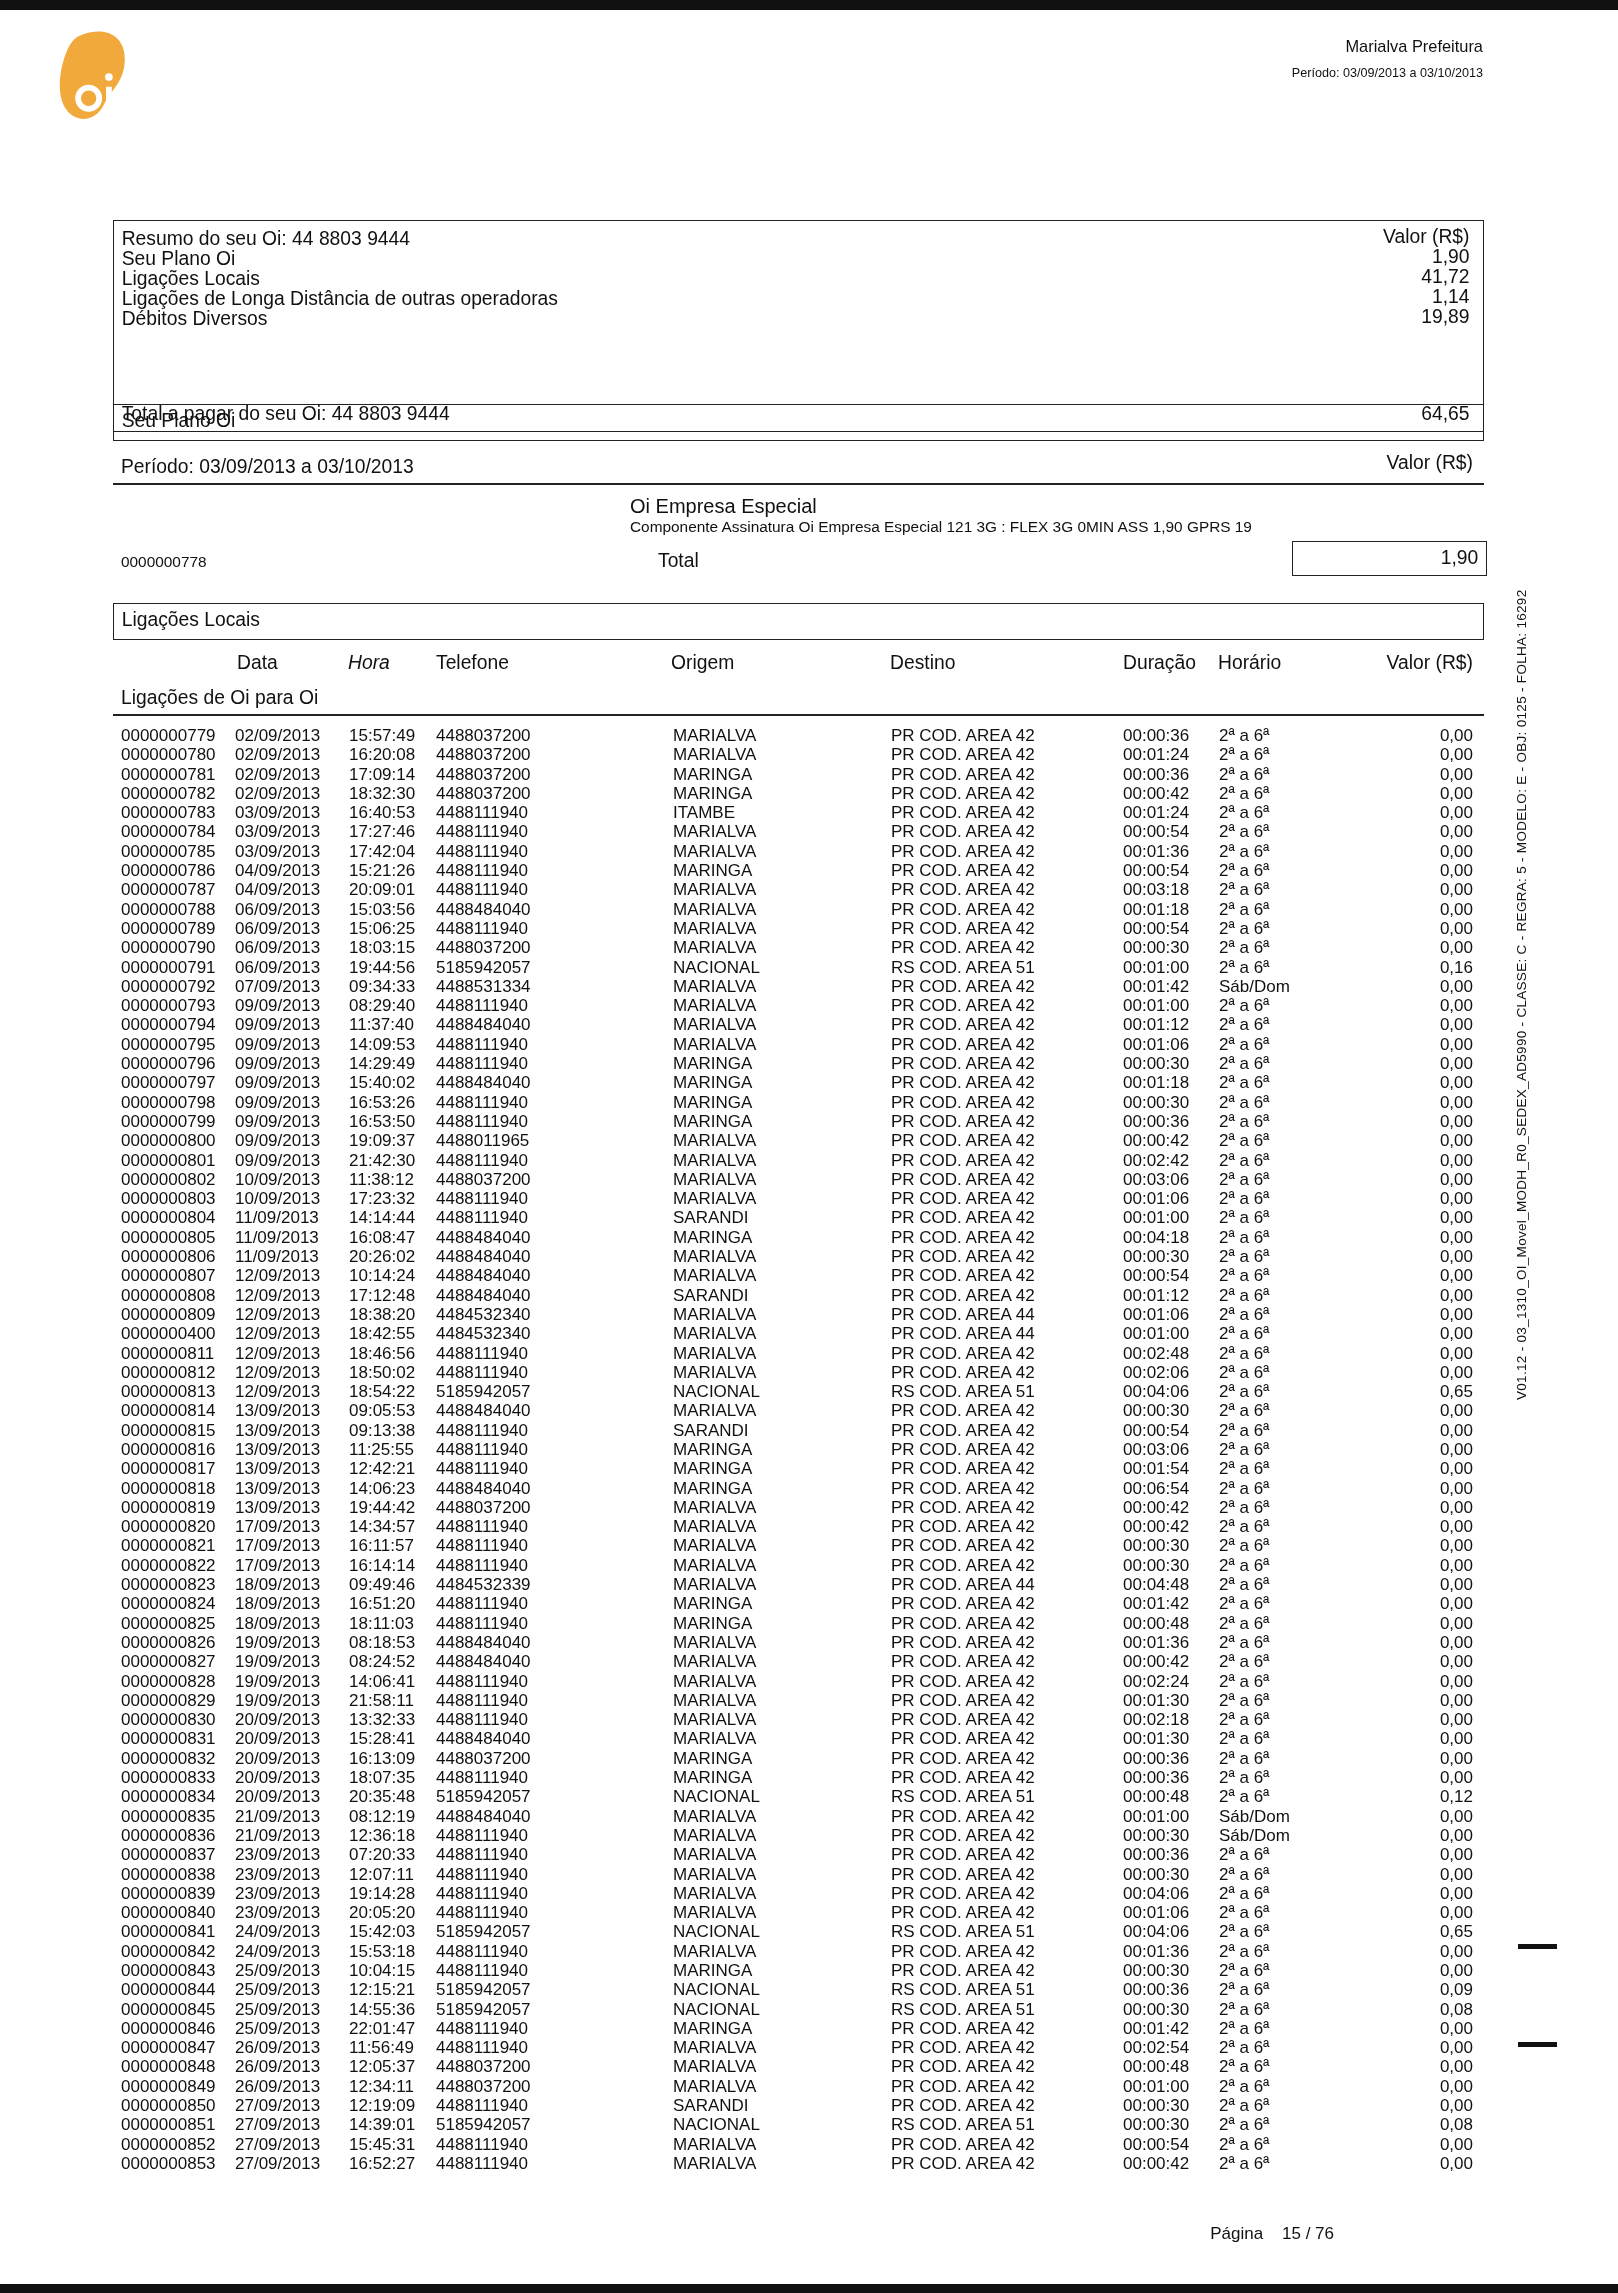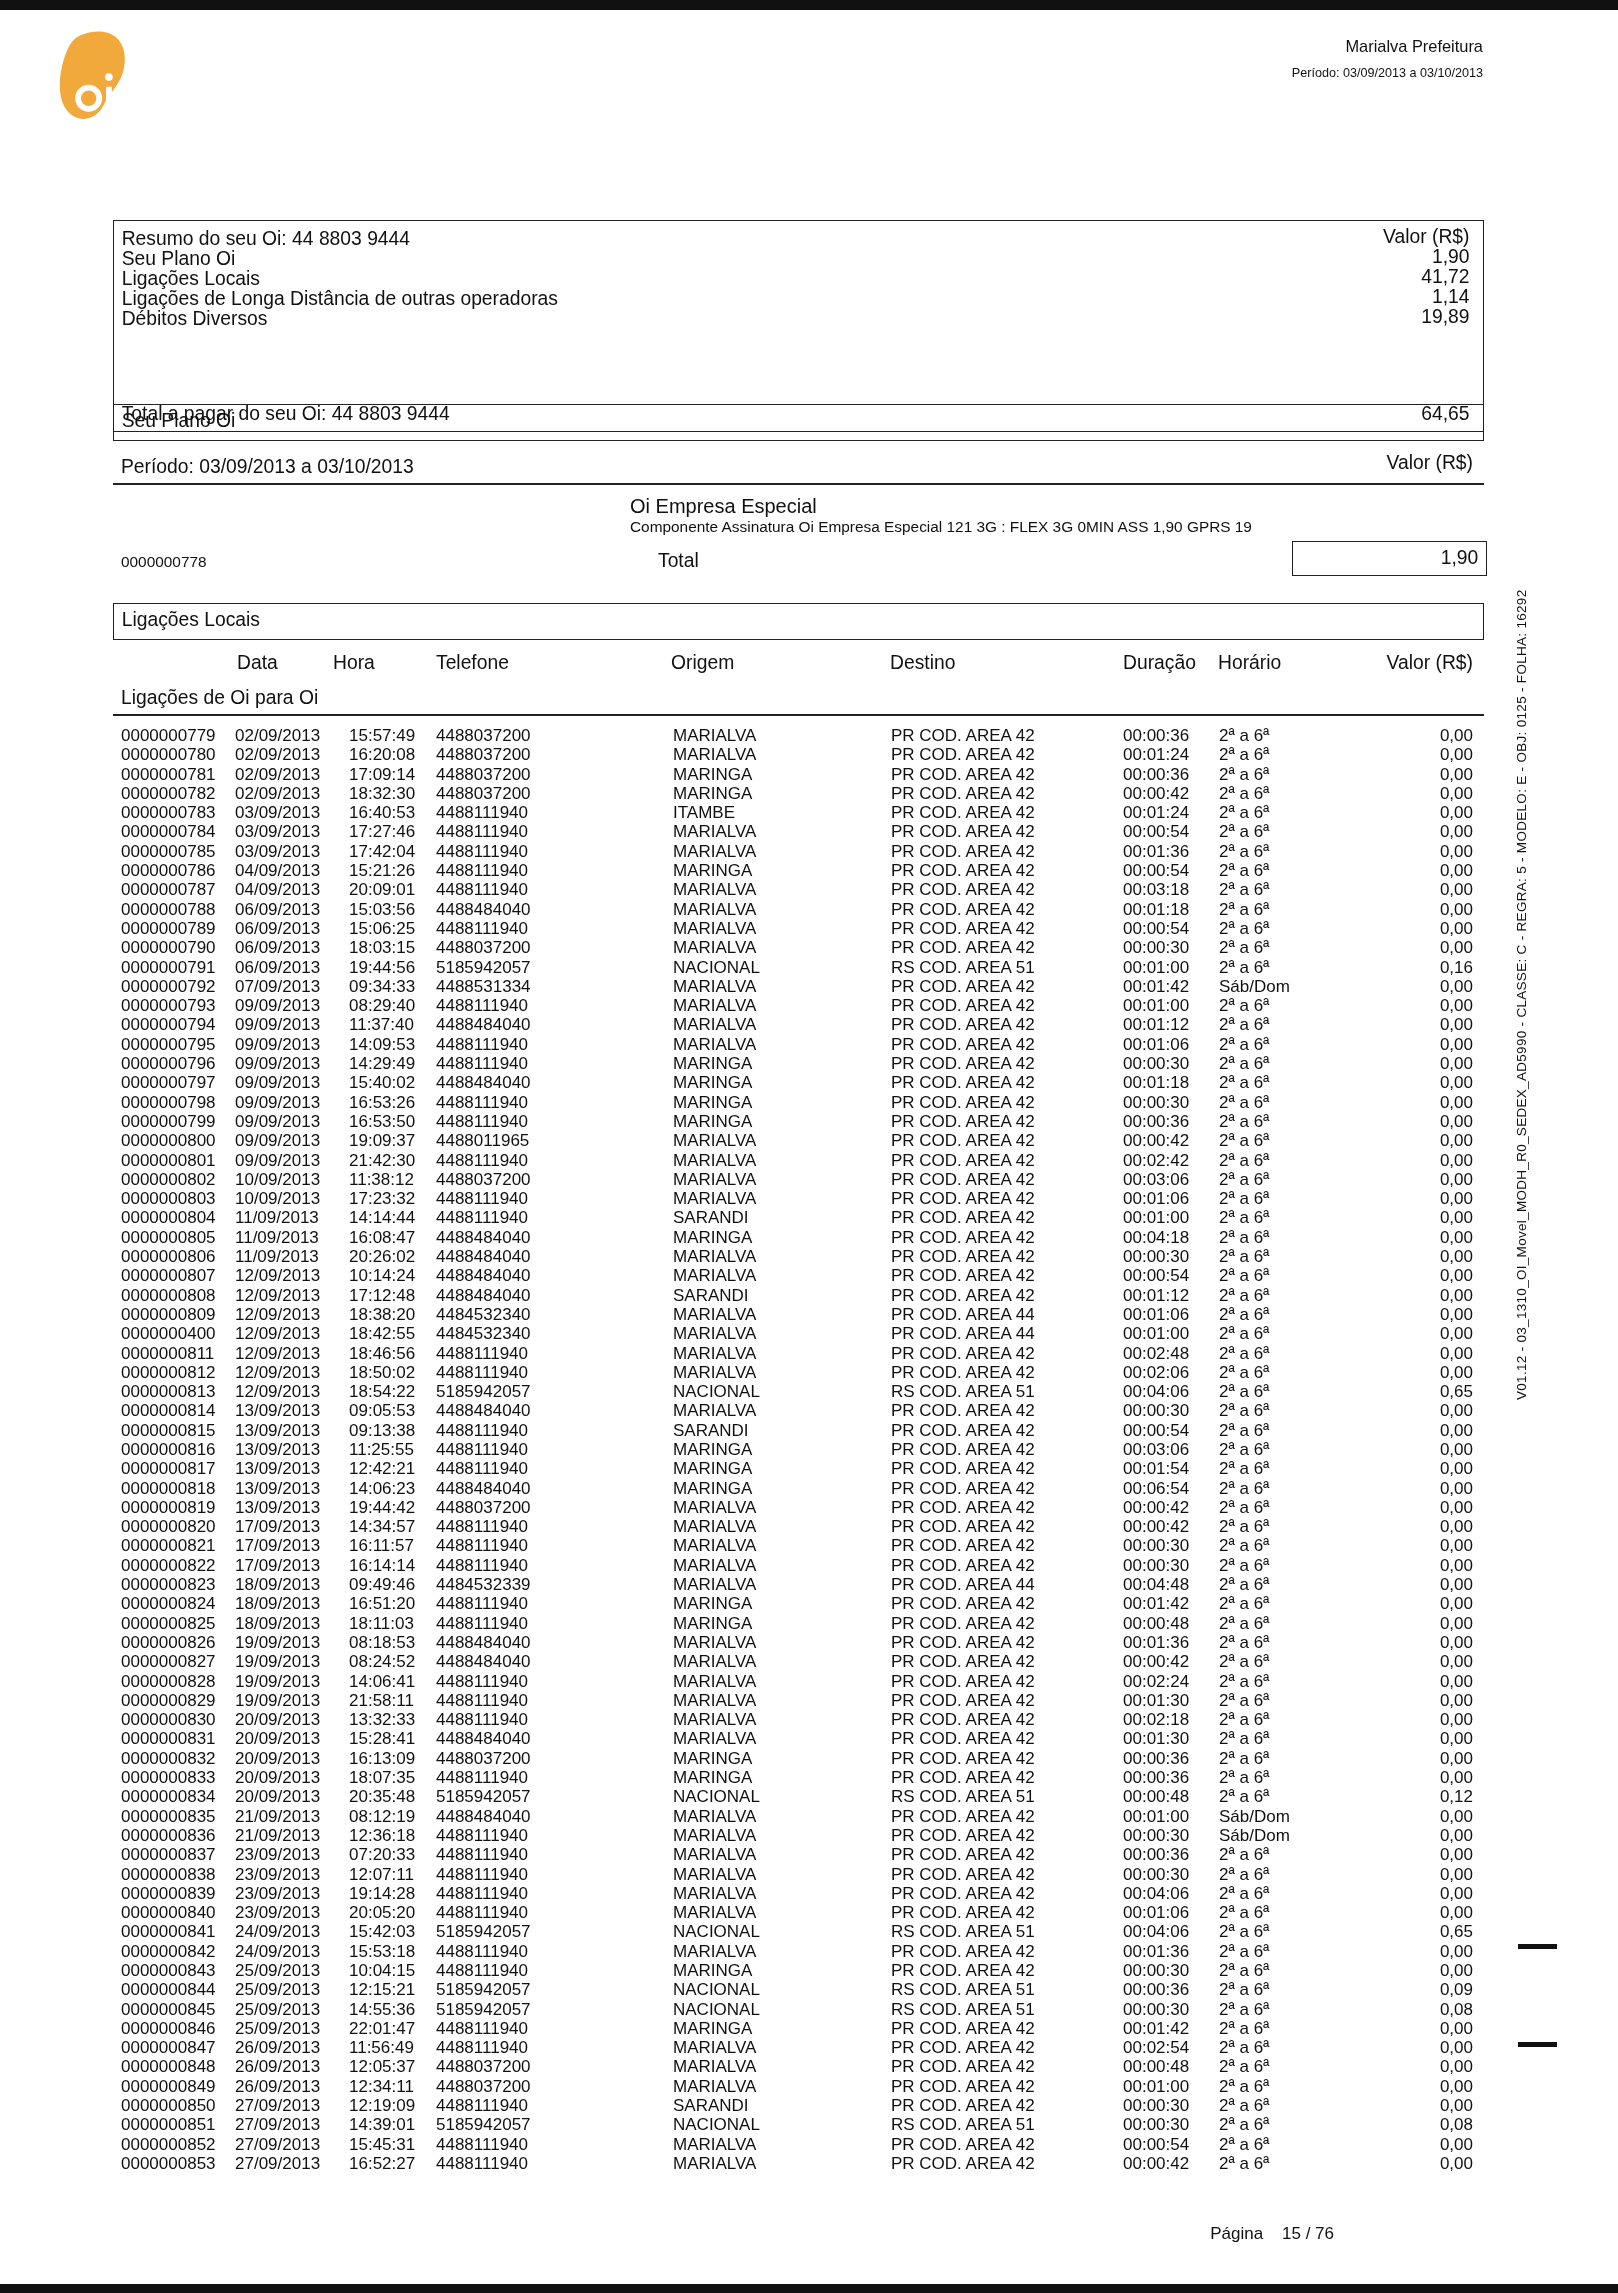--- a/index.html
+++ b/index.html
@@ -91,21 +91,21 @@
 <div class="plan-name">Oi Empresa Especial</div>
 <div class="plan-desc">Componente Assinatura Oi Empresa Especial 121 3G : FLEX 3G 0MIN ASS 1,90 GPRS 19</div>
 <div class="plan-code">0000000778</div>
 <div class="plan-total">Total</div>
 <div class="box plan-total-box">1,90</div>
 
 <div class="box" style="left:113px;top:603px;width:1371px;height:37px;">
   <div class="sec-title" style="left:0;top:-1.9px;position:absolute;">Ligações Locais</div>
 </div>
 <div class="col-head" style="left:237px;">Data</div>
-<div class="col-head" style="left:333px;">Hora</div>
+<div class="col-head" style="left:348px;font-style:italic;">Hora</div>
 <div class="col-head" style="left:436px;">Telefone</div>
 <div class="col-head" style="left:671px;">Origem</div>
 <div class="col-head" style="left:890px;">Destino</div>
 <div class="col-head" style="left:1123px;">Duração</div>
 <div class="col-head" style="left:1218px;">Horário</div>
 <div class="col-head" style="right:145px;">Valor (R$)</div>
 <div class="subsec">Ligações de Oi para Oi</div>
 <div class="hline" style="left:113px;top:714px;width:1371px;"></div>
 
 <div class="table" id="calls-table">

